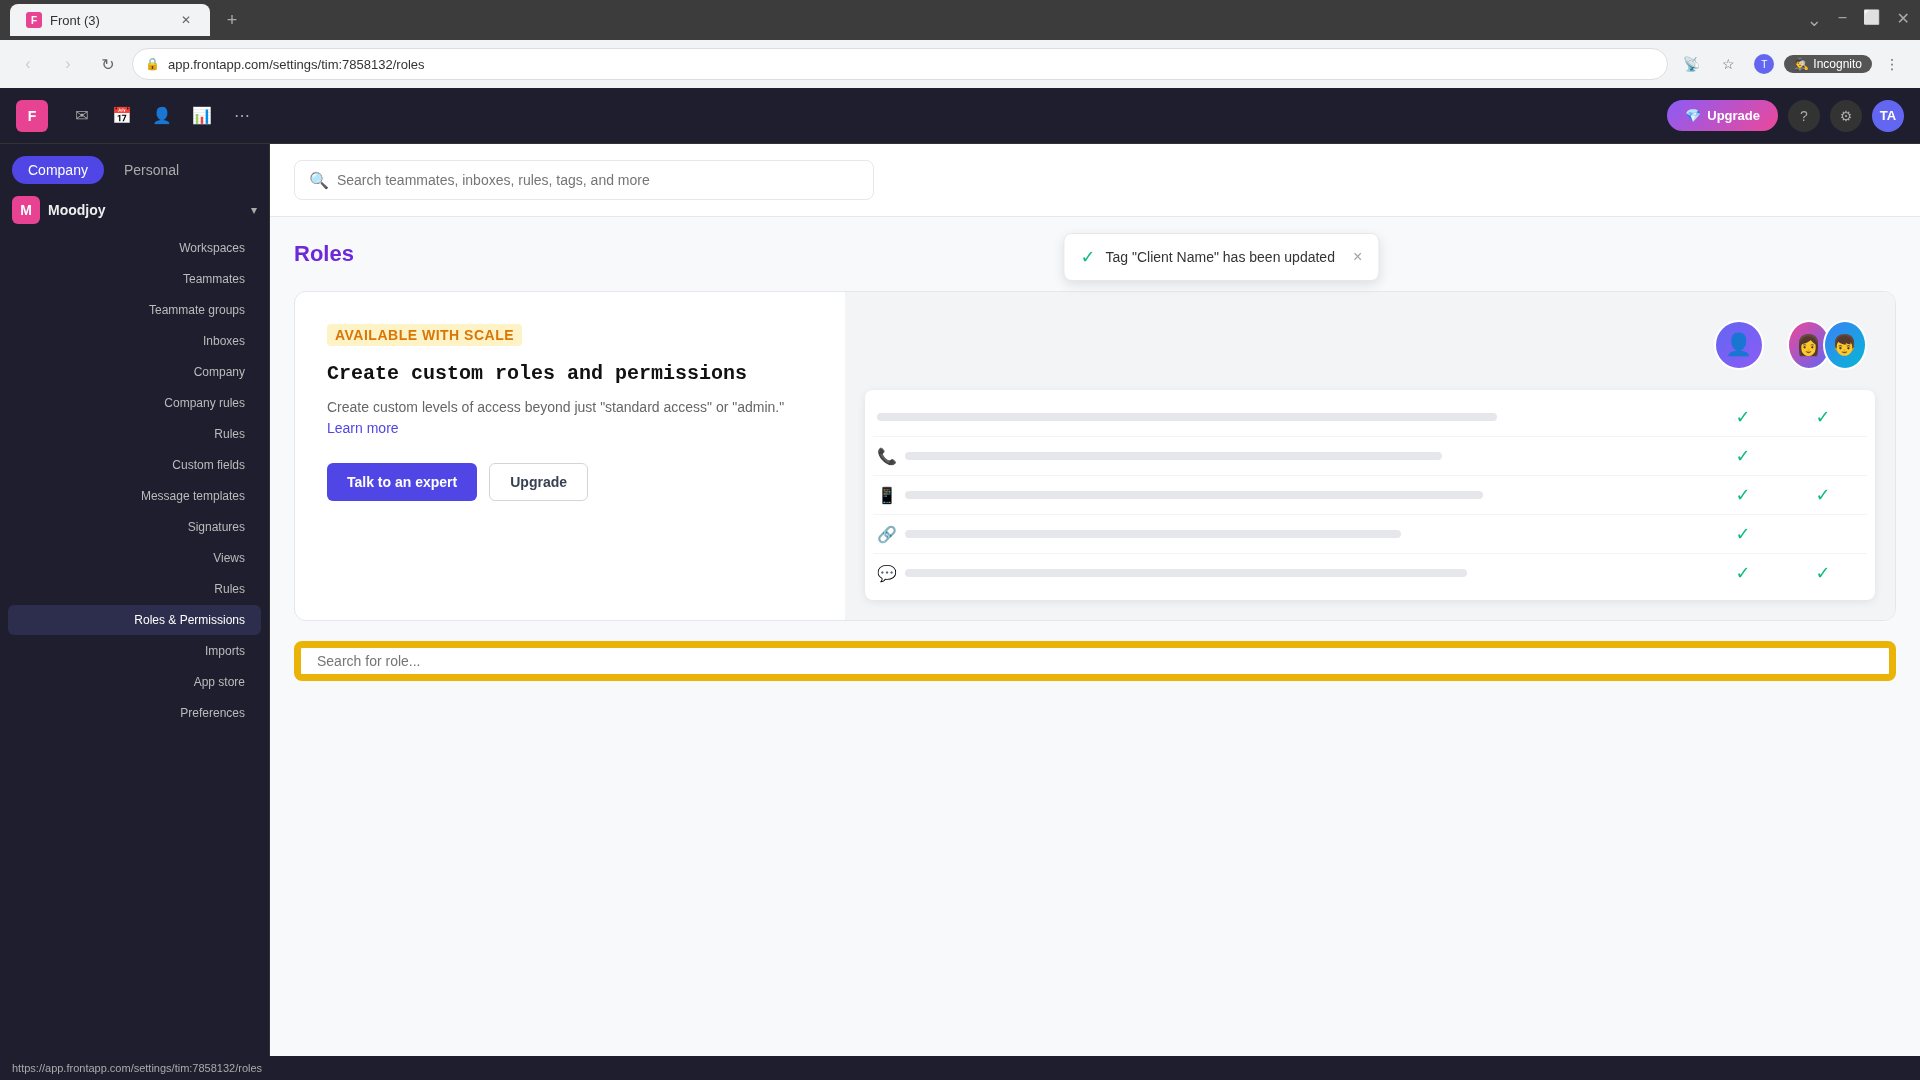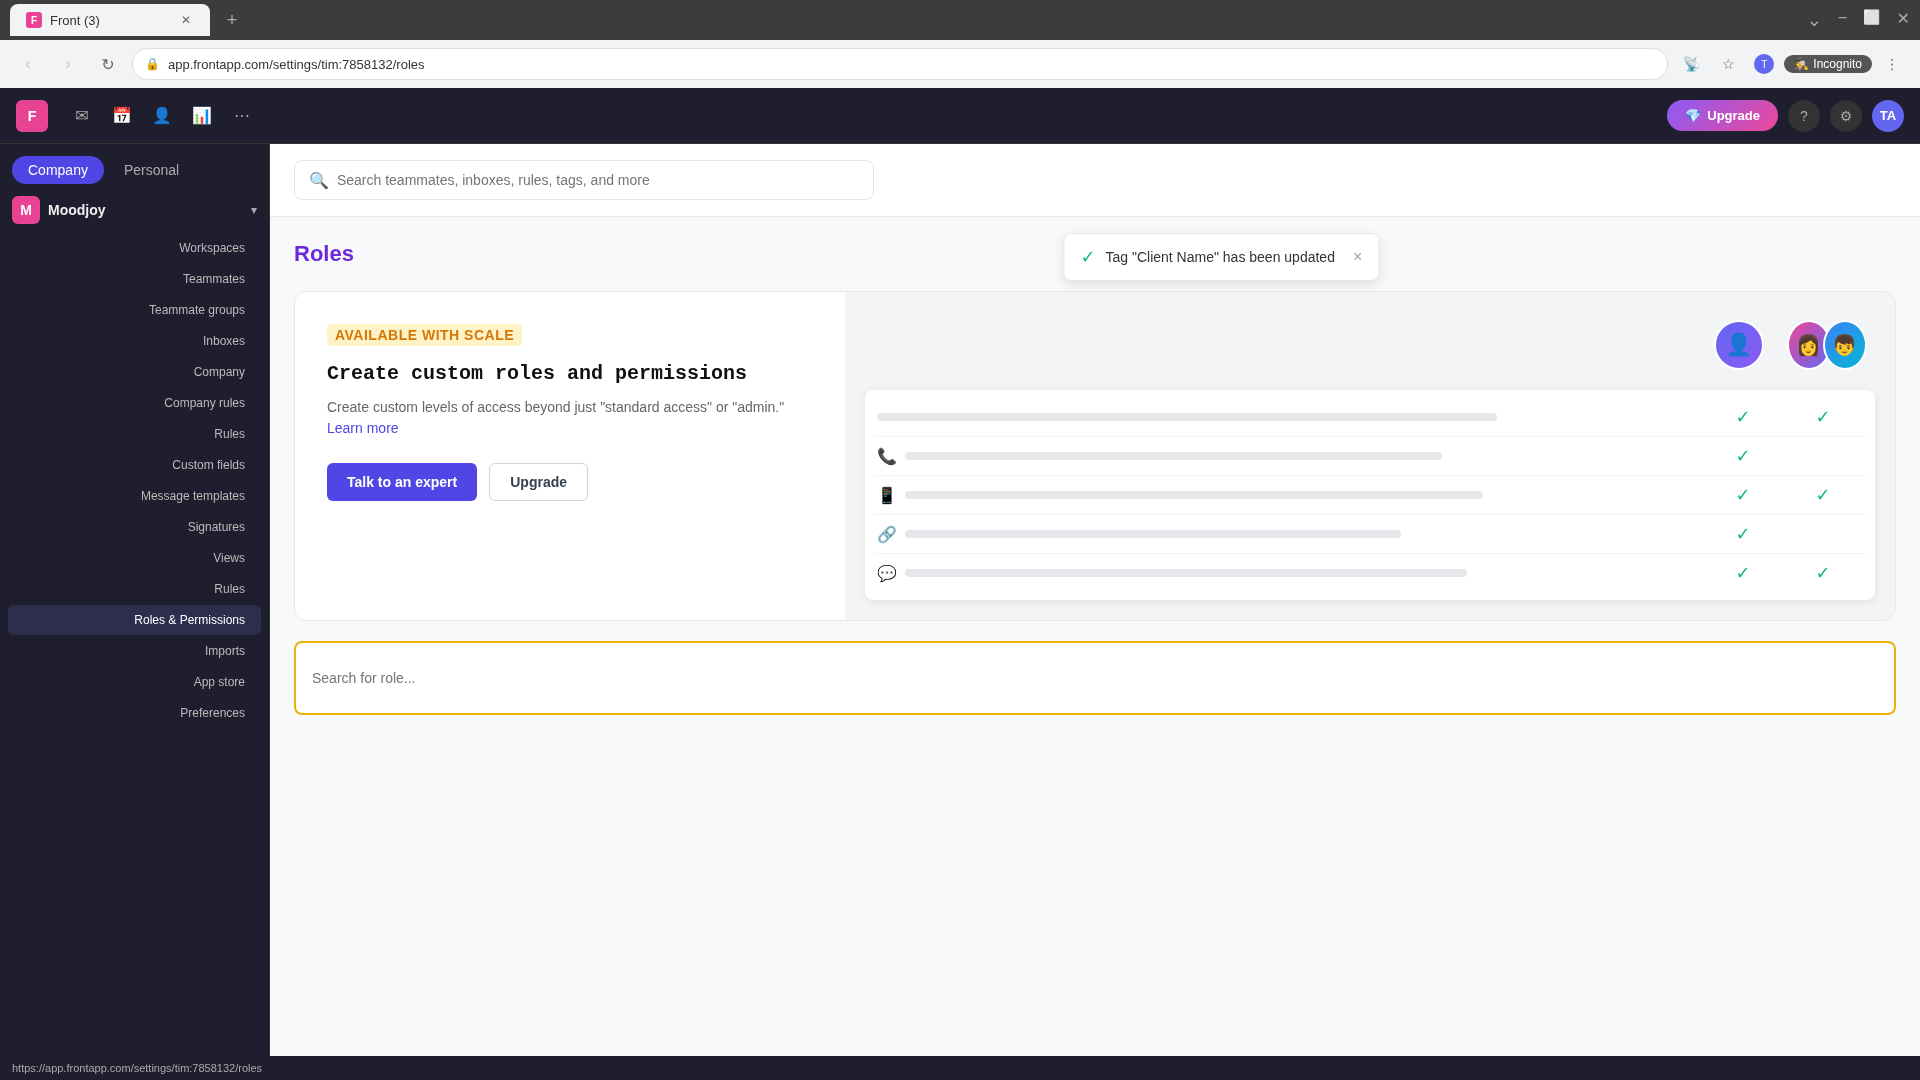--- a/index.html
+++ b/index.html
@@ -79,21 +79,21 @@
     .feature-desc a { color: #4f46e5; text-decoration: none; }
     .feature-actions { display: flex; gap: 12px; }
     .btn-primary { background: #4f46e5; color: white; border: none; border-radius: 6px; padding: 10px 20px; font-size: 14px; font-weight: 600; cursor: pointer; }
     .btn-secondary { background: white; color: #374151; border: 1.5px solid #d1d5db; border-radius: 6px; padding: 10px 20px; font-size: 14px; font-weight: 600; cursor: pointer; }
     .feature-visual { flex: 1; background: #f3f4f6; position: relative; min-width: 400px; display: flex; justify-content: flex-end; align-items: flex-start; padding: 20px; }
 
     
     .add-role-btn { background: #e5e7eb; color: #9ca3af; border: none; border-radius: 6px; padding: 10px 20px; font-size: 14px; font-weight: 600; cursor: not-allowed; display: block; margin: 0 auto 20px; }
 
     
-    .role-search-container { background: white; border: 2px solid #eab308; border-radius: 8px; padding: 26px 16px; margin-bottom: 0; }
+    .role-search-container { background: white; border: 7px solid #eab308; border-radius: 8px; padding: 4px 16px; margin-bottom: 0; }
     .role-search-input { border: none; outline: none; font-size: 14px; color: #999; width: 100%; background: transparent; }
 
     .section-title { font-size: 16px; font-weight: 600; color: #111; margin-bottom: 12px; }
 
     
     .status-bar { height: 24px; background: #1e1e2e; display: flex; align-items: center; padding: 0 12px; }
     .status-url { font-size: 11px; color: #aaa; }
   </style>
 </head>
 <body>

